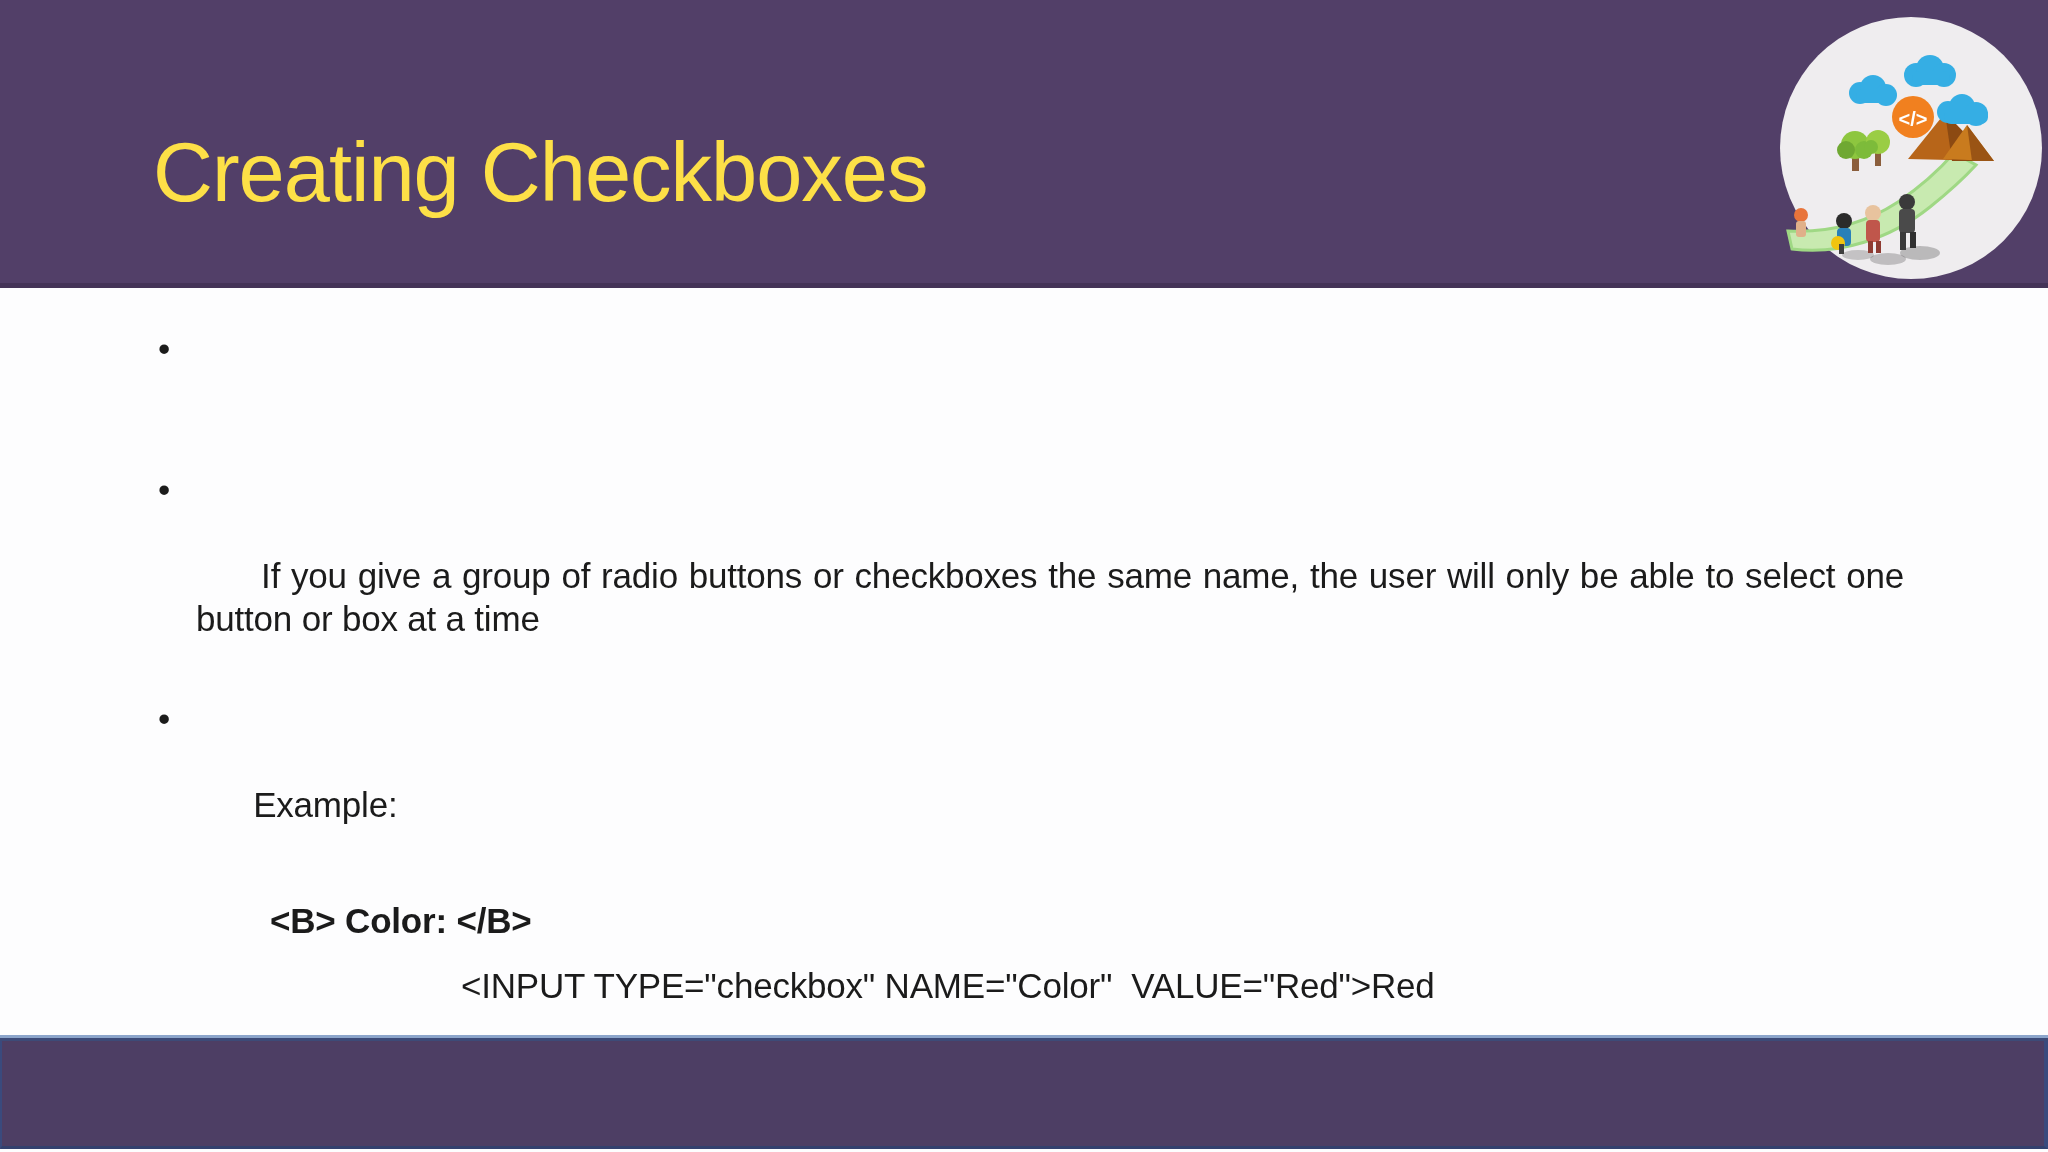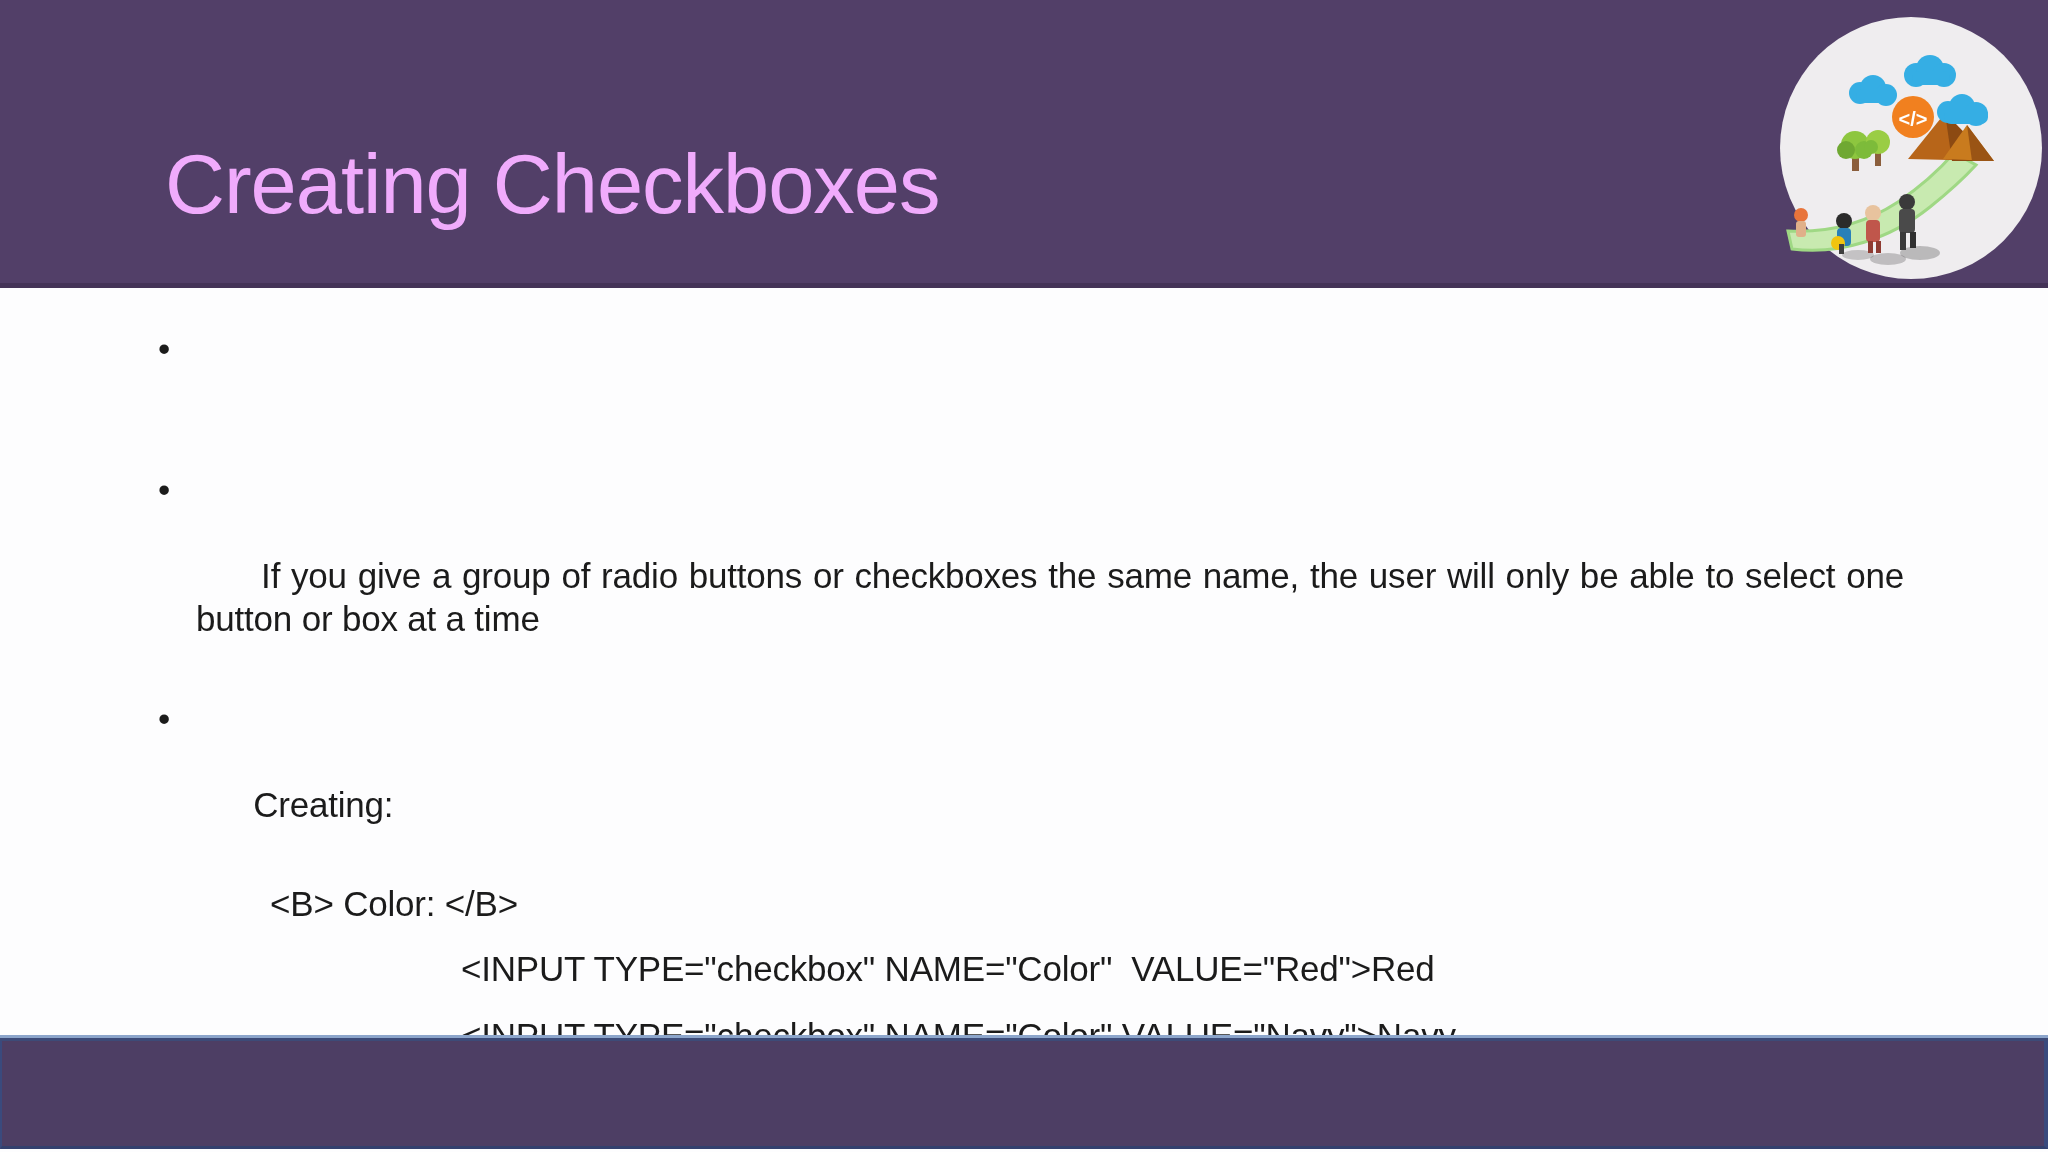--- a/index.html
+++ b/index.html
@@ -12,44 +12,44 @@
   }
 
   
   .header {
     position: absolute; left: 0; top: 0; width: 2048px; height: 283px;
     background: #523F68;
     border-bottom: 5px solid #443357;
   }
   .title {
     position: absolute; left: 153px; top: 131px;
-    margin: 12px; padding: 0;
+    margin: 0; padding: 0;
     font-size: 83px; line-height: 83px; font-weight: normal;
     letter-spacing: -1px;
-    color: #f0abfc;
+    color: #fde047;
     white-space: nowrap;
   }
   .logo {
     position: absolute; left: 1780px; top: 17px;
     width: 262px; height: 263px;
   }
 
   
   .content {
     position: absolute; left: 148px; top: 327px; width: 1756px;
     font-size: 35px; line-height: 43px;
     letter-spacing: -0.2px;
   }
   .para { margin: 0; white-space: pre-wrap; }
   .bullet { position: relative; padding-left: 48px; }
   .bullet .dot { position: absolute; left: 10px; top: 0; }
   .justify { text-align: justify; }
   .m12 { margin-top: 12px; }
   .m14 { margin-top: 14px; }
-  .m13 { margin-top: 13px; }
+  .m13 { margin-top: 30px; font-weight: bold; }
   .m22 { margin-top: 22px; }
   .m24 { margin-top: 24px; }
   .m23 { margin-top: 23px; }
   .ind-b     { padding-left: 122px; }
   .ind-deep  { padding-left: 313px; }
   .ind-black { padding-left: 159px; }
 
   
   .footer { position: absolute; left: 0; top: 1035px; width: 2048px; height: 117px; }
   .footer .line-blue { height: 3px; background: #8CA5CB; }
@@ -154,21 +154,21 @@
       <span class="dot">•</span>
     </p>
 
     <p class="para bullet justify m12">
       <span class="dot">•</span>
       <span>If you give a group of radio buttons or checkboxes the same name, the user will only be able to select one button or box at a time</span>
     </p>
 
     <p class="para bullet m14">
       <span class="dot">•</span>
-      <span>Creating:</span>
+      <span>Example:</span>
     </p>
 
     <p class="para ind-b m13">&lt;B&gt; Color: &lt;/B&gt;</p>
     <p class="para ind-deep m22">&lt;INPUT TYPE="checkbox" NAME="Color"  VALUE="Red"&gt;Red</p>
     <p class="para ind-deep m24">&lt;INPUT TYPE="checkbox" NAME="Color" VALUE="Navy"&gt;Navy</p>
     <p class="para ind-black m23">&lt;INPUT TYPE="checkbox" NAME="Color"  VALUE="Black"&gt;Black</p>
 
   </main>
 
   <footer class="footer">

